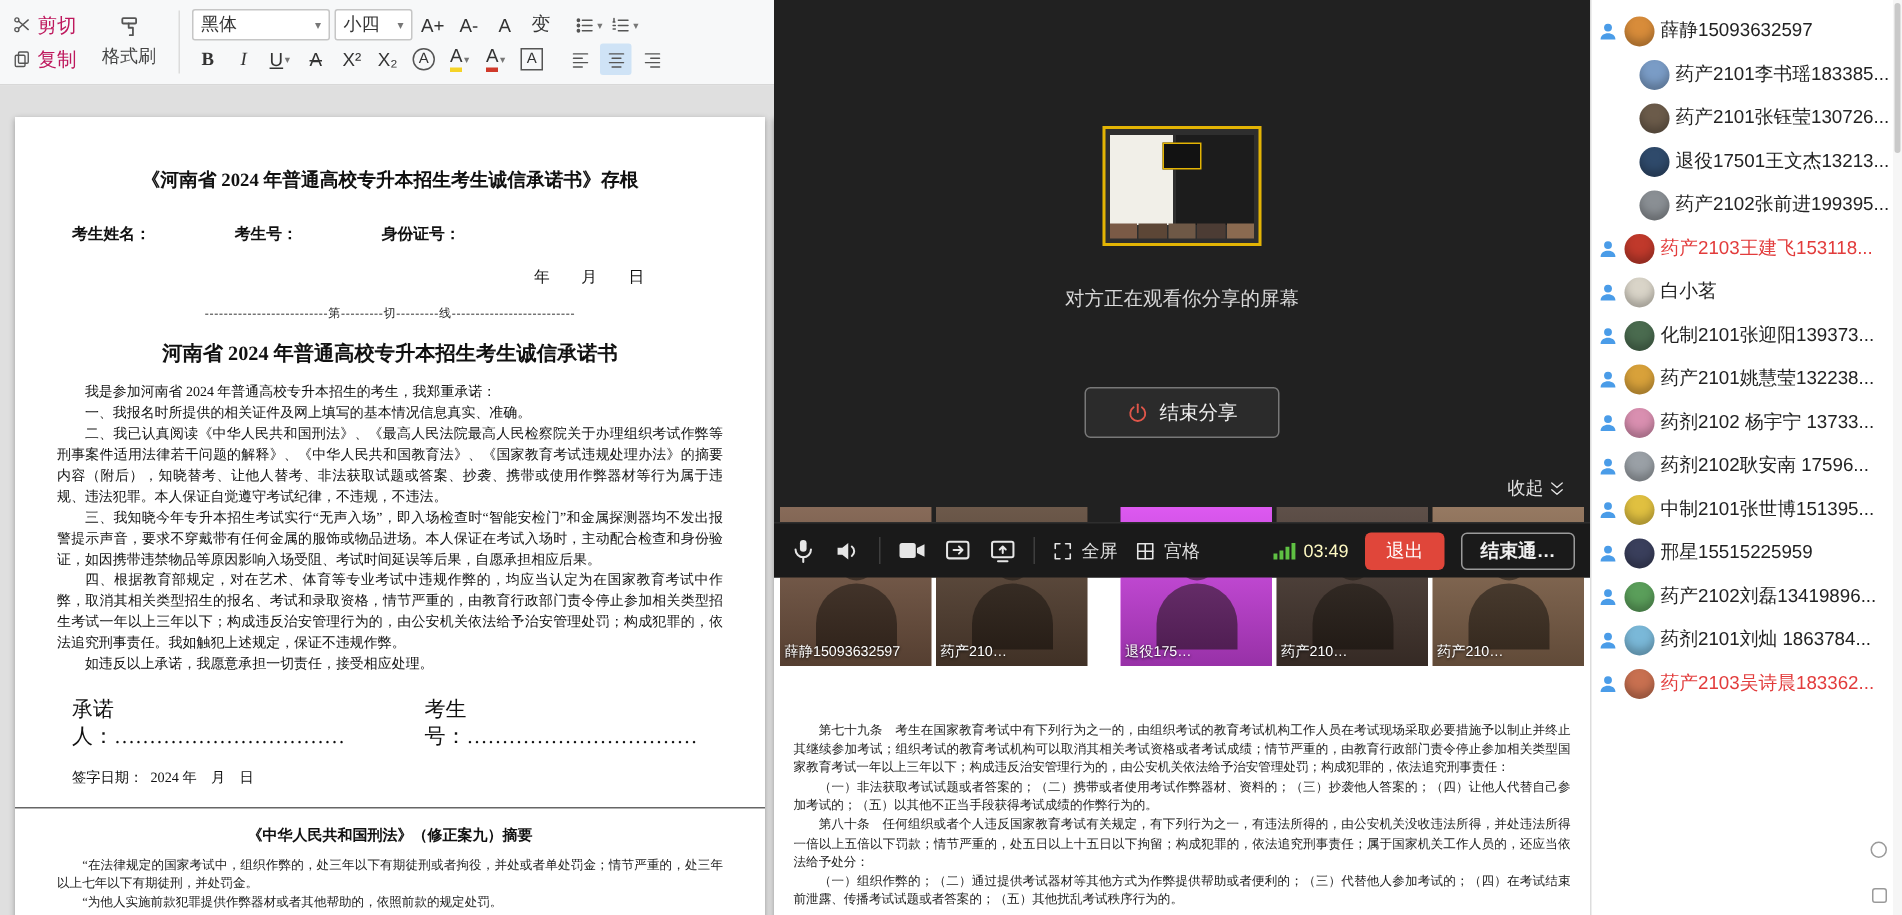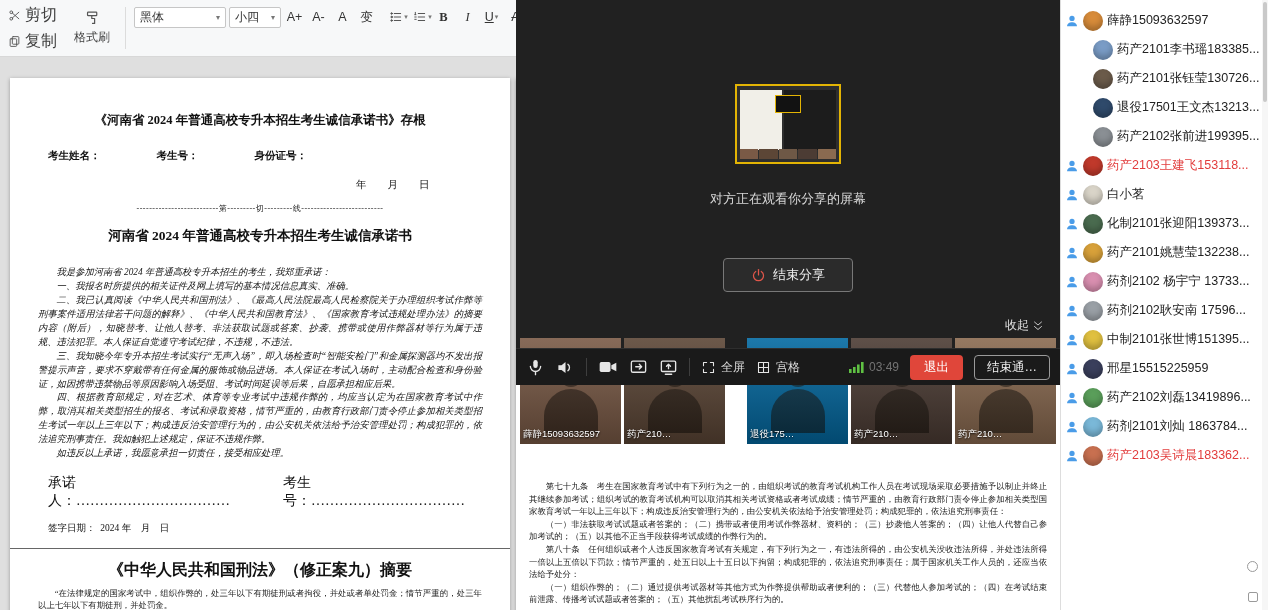--- a/index.html
+++ b/index.html
@@ -4,25 +4,25 @@
 <style>
   * { margin:0; padding:0; box-sizing:border-box; }
   html,body { width:1268px; height:610px; overflow:hidden; background:#000; }
   body { font-family:"Liberation Sans", sans-serif; }
   .app { position:relative; width:1268px; height:610px; background:#e4e4e4; overflow:hidden; }
 
   
   .editor-toolbar{ position:absolute; left:0; top:0; width:1060px; height:57px;
     background:#f7f8f9; border-bottom:1px solid #d8d8d8; display:flex; align-items:stretch; gap:6px; padding:3px 4px; }
   .tb-left{ display:flex; flex-direction:column; justify-content:center; gap:5px; padding:0 4px; }
-  .tb-mini{ display:flex; align-items:center; gap:4px; font-size:16px; color:#404040; cursor:default; }
+  .tb-mini{ display:flex; align-items:center; gap:4px; font-size:13px; color:#be185d; cursor:default; }
   .fmt-painter{ display:flex; flex-direction:column; align-items:center; justify-content:center; gap:2px;
     font-size:12px; color:#444; padding:0 7px; border-radius:3px; }
   .tb-sep{ width:1px; background:#dcdcdc; margin:4px 2px; }
-  .tb-main{ display:flex; flex-direction:row; justify-content:center; padding:2px 0; }
+  .tb-main{ display:flex; flex-direction:column; justify-content:center; padding:2px 0; }
   .tb-row{ display:flex; align-items:center; gap:3px; height:24px; }
   .combo{ height:21px; border:1px solid #c6c6c6; background:#fff; font-size:12px; color:#333;
     display:flex; align-items:center; justify-content:space-between; padding:0 5px; border-radius:2px; }
   .combo.name{ width:92px; } .combo.size{ width:52px; }
   .combo .arr{ font-size:8px; color:#777; }
   .tbtn{ min-width:21px; height:21px; display:flex; align-items:center; justify-content:center;
     font-size:12.5px; color:#333; border-radius:2px; gap:1px; background:transparent; border:none; }
   .tbtn .arr{ font-size:7px; color:#777; }
   .tbtn.sel{ background:#cfe3f6; }
   .g-bold{ font-weight:bold; font-family:"Liberation Serif",serif; }
@@ -41,26 +41,26 @@
   .page{ position:absolute; top:21px; background:#fff; box-shadow:0 1px 4px rgba(0,0,0,.32); }
   .page1{ left:10px; width:500px; height:640px; padding:34px 28px 0;
     font-family:"Liberation Serif", serif; color:#111; }
   .page2{ left:516px; width:544px; height:640px; font-family:"Liberation Serif", serif; color:#111; }
   .stub-title{ font-size:12.5px; font-weight:bold; text-align:center; }
   .fields{ display:flex; gap:56px; padding-left:10px; margin-top:20px; font-size:10.5px; font-weight:bold; }
   .dateline{ margin-top:15px; padding-left:318px; font-size:10.5px; white-space:pre; }
   .cutline{ margin-top:11px; text-align:center; font-size:8px; color:#222; letter-spacing:.5px;
     white-space:nowrap; overflow:hidden; }
   .main-title{ margin-top:13px; font-size:13.5px; font-weight:bold; text-align:center; }
-  .paras{ margin-top:21px;font-style:italic; }
+  .paras{ margin-top:11px; }
   .para{ font-size:9.3px; line-height:1.5; text-indent:2em; text-align:justify; }
   .signline{ display:flex; gap:36px; padding-left:10px; margin-top:13px; font-size:14px; }
   .datesign{ margin-top:12px; padding-left:10px; font-size:9.5px; white-space:pre; }
   .sep-line{ margin:13px -28px 0; border-top:1px solid #666; }
-  .law-title{ margin-top:11px; font-size:16px; font-weight:bold; text-align:center; }
+  .law-title{ margin-top:11px; font-size:10px; font-weight:bold; text-align:center; }
   .law-paras{ margin-top:7px; }
   .law-para{ font-size:8.4px; line-height:1.45; text-indent:2em; text-align:justify; color:#222; }
   .p2-block{ position:absolute; left:13px; right:13px; top:403px; }
   .p2-para{ font-size:8.4px; line-height:1.5; text-indent:2em; text-align:justify; color:#222; }
 
   
   .meeting{ position:absolute; left:516px; top:0; width:544px; height:385px; background:#212121; }
   .preview{ position:absolute; left:50%; transform:translateX(-50%); top:84px; width:106px; height:80px;
     background:#2e2e2e; border:2px solid var(--accent_yellow,#e3b404); }
   .pv-page{ position:absolute; left:3px; top:4px; width:42px; height:60px; background:#f1efe8; }
@@ -87,25 +87,25 @@
   .ph-body{ position:absolute; left:50%; top:51px; transform:translateX(-50%);
     width:54px; height:44px; border-radius:27px 27px 0 0; background:rgba(18,12,8,.55); }
   .tile-label{ position:absolute; left:3px; bottom:3px; z-index:2; font-size:9.5px; color:#fff;
     text-shadow:0 1px 2px #000; white-space:nowrap; }
   .meeting-bar{ position:absolute; left:0; bottom:0; width:100%; height:37px; background:#1a1a1a;
     border-top:1px solid #2e2e2e; display:flex; align-items:center; gap:11px; padding:0 10px; }
   .mico{ stroke:#e6e6e6; fill:none; stroke-width:1.7; stroke-linecap:round; stroke-linejoin:round; }
   .mico-fill{ fill:#e6e6e6; }
   .vdiv{ width:1px; height:18px; background:#3e3e3e; }
   .bar-group{ display:flex; align-items:center; gap:5px; color:#dedede; font-size:12px; cursor:pointer; }
-  .timer-group{ margin-left:auto; display:flex; align-items:center; gap:5px; color:#737373; font-size:12px; }
+  .timer-group{ margin-left:auto; display:flex; align-items:center; gap:5px; color:#fef9c3; font-size:12px; }
   .exit-btn{ background:var(--exit_red,#e0463a); color:#fff; font-size:12.5px; border:none;
     border-radius:4px; padding:4px 14px; cursor:pointer; }
   .endcall-btn{ background:transparent; color:#f0f0f0; font-size:12.5px; border:1px solid #9a9a9a;
-    border-radius:4px; padding:3px 12px; cursor:pointer; white-space:nowrap; }
+    border-radius:4px; padding:3px 12px; cursor:pointer; white-space:nowrap;font-weight:bold; }
 
   
   .participants{ position:absolute; left:1060px; top:0; width:208px; height:610px; background:#fff;
     border-left:1px solid #ddd; }
   .plist{ padding-top:6px; }
   .prow{ display:flex; align-items:center; gap:4px; height:29px; padding-left:4px; cursor:pointer;
     white-space:nowrap; overflow:hidden; }
   .prow.noicon{ padding-left:32px; }
   .person-ic{ width:14px; height:14px; fill:var(--person_blue,#4a9ce8); flex:0 0 auto; }
   .avatar{ width:20px; height:20px; border-radius:50%; flex:0 0 auto; background:#bbb;
@@ -304,21 +304,21 @@
     <div class="tile" style="background: rgb(122, 90, 70);">
           <div class="ph-head"></div>
           <div class="ph-body"></div>
           <span class="tile-label">薛静15093632597</span>
         </div>
         <div class="tile" style="background: rgb(92, 70, 54);">
           <div class="ph-head"></div>
           <div class="ph-body"></div>
           <span class="tile-label">药产210…</span>
         </div>
-        <div class="tile" style="background: #0369a1; margin-left: 19px;">
+        <div class="tile" style="background: #d946ef; margin-left: 19px;">
           <div class="ph-head"></div>
           <div class="ph-body"></div>
           <span class="tile-label">退役175…</span>
         </div>
         <div class="tile" style="background: rgb(76, 60, 52);">
           <div class="ph-head"></div>
           <div class="ph-body"></div>
           <span class="tile-label">药产210…</span>
         </div>
         <div class="tile" style="background: rgb(138, 106, 80);">

